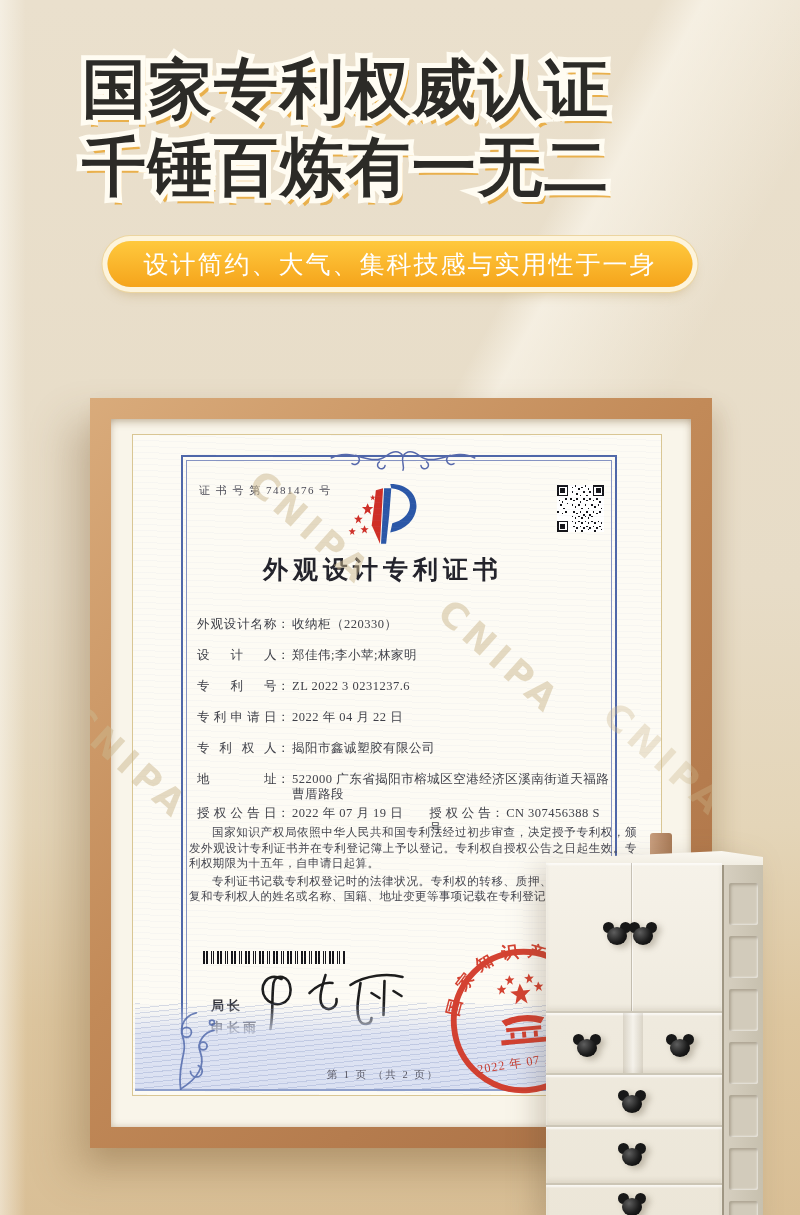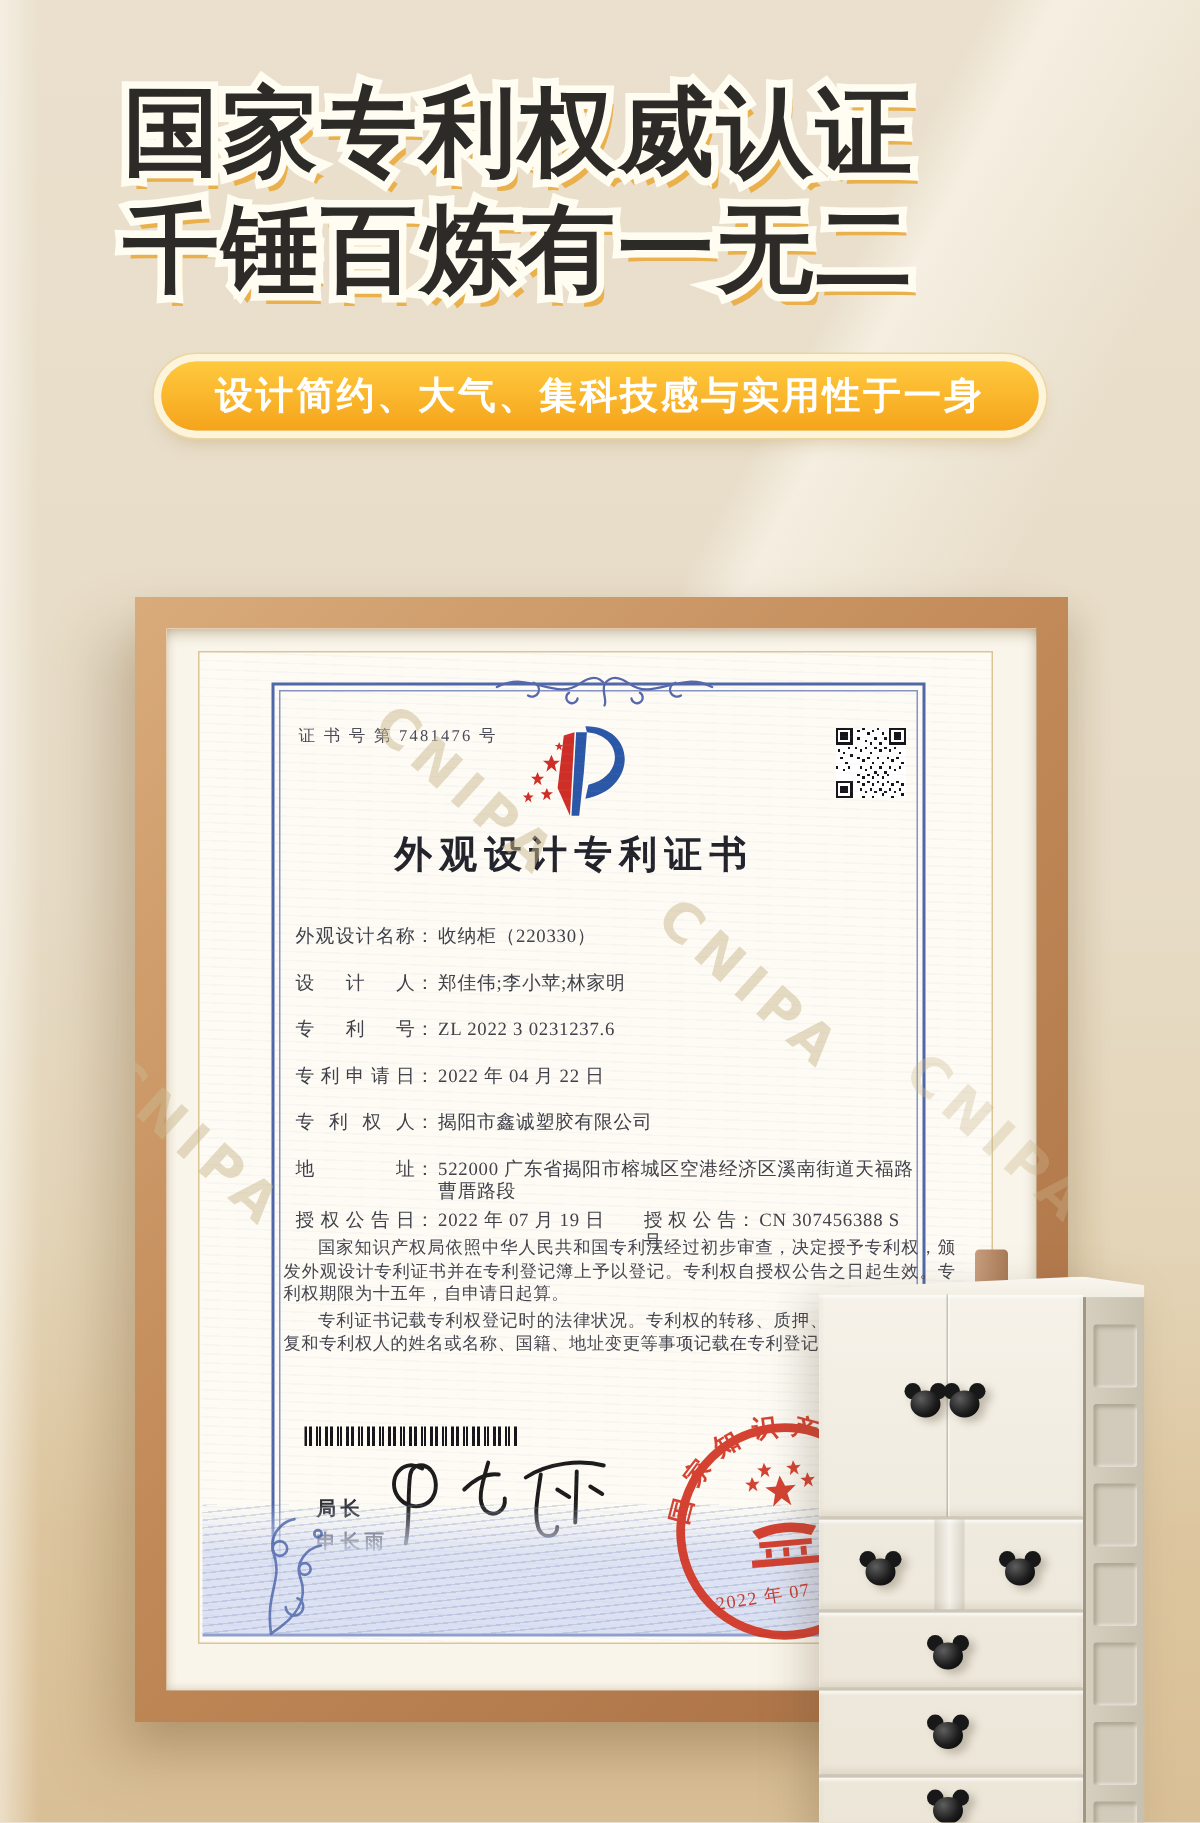--- a/index.html
+++ b/index.html
@@ -18,21 +18,21 @@
   .hero-line{position:absolute;left:0;width:692px;text-align:center;
     font-family:"DejaVu Sans",sans-serif;font-weight:900;font-size:64px;line-height:86px;letter-spacing:2px;white-space:nowrap;}
   .hl1{top:46px}.hl2{top:124px}
   .hero-line .t-back{position:absolute;left:0;top:0;width:100%;
     -webkit-text-stroke:10px #fffcf2;text-shadow:5px 7px 0 #e9b04c;color:#fffcf2;}
   .hero-line .t-front{position:relative;color:#2c2b27;}
   .banner{position:absolute;top:241px;left:50%;transform:translateX(-50%);
     height:46px;line-height:46px;padding:0 36px;border-radius:25px;white-space:nowrap;
     background:linear-gradient(180deg,#ffc93e,#f5a41b);
     box-shadow:0 0 0 5px #fdf4dc,0 0 0 6px #ecd5a0,0 7px 12px rgba(170,130,55,.35);
-    color:#ffffff;font-weight:700;font-size:25px;letter-spacing:2px;}
+    color:#ffffff;font-weight:400;font-size:25px;letter-spacing:2px;}
 
   
   .frame{position:absolute;left:90px;top:398px;width:622px;height:750px;z-index:2;
     background:linear-gradient(135deg,#d9ab7b 0%,#c28a58 45%,#a86e44 100%);
     box-shadow:-20px 24px 38px rgba(125,92,52,.30),8px 12px 20px rgba(125,92,52,.18);overflow:hidden;}
   .mat{position:absolute;inset:21px;background:#f9f5ea;
     box-shadow:inset 0 7px 10px -5px rgba(120,90,50,.45),inset -5px 0 9px -5px rgba(120,90,50,.3),inset 4px -4px 8px -5px rgba(120,90,50,.3);}
   .paper{position:absolute;left:42px;top:36px;width:530px;height:662px;overflow:hidden;
     background:#fdfbf4;border:1px solid #d9c694;box-sizing:border-box;}
   .paper::after{content:"";position:absolute;inset:0;pointer-events:none;
@@ -272,20 +272,21 @@
         <rect x="62" y="86" width="36" height="4"></rect>
         <rect x="66" y="91" width="4" height="6"></rect>
           <rect x="78" y="91" width="4" height="6"></rect>
           <rect x="90" y="91" width="4" height="6"></rect>
         <rect x="56" y="98" width="48" height="5"></rect>
       </g>
       <text x="80" y="126" text-anchor="middle" font-family="Liberation Serif,serif" font-size="12.5" fill="#c53326" letter-spacing="1" transform="rotate(-4 80 126)">2022 年 07 月 19</text>
     </svg>
 
     <div class="band"></div>
+    <div class="page-footer">第 1 页 （共 2 页）</div>
 
     <svg class="fl-bl" viewBox="0 0 90 90">
       <g fill="none" stroke="#4a63a8" stroke-width="1.8" stroke-linecap="round">
         <path d="M14,88 C10,60 22,52 16,34 C12,22 20,12 30,10"></path>
         <path d="M14,88 C30,78 40,66 34,50 C30,40 38,30 48,28"></path>
         <path d="M24,70 a6,6 0 1 0 8,-6"></path>
         <circle cx="20" cy="30" r="5"></circle>
           <circle cx="37" cy="44" r="4"></circle>
           <circle cx="46" cy="20" r="2.5"></circle>
       </g>

